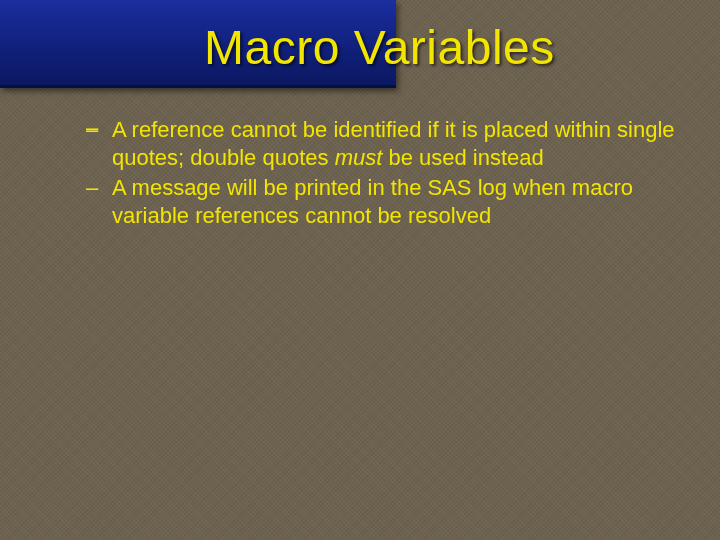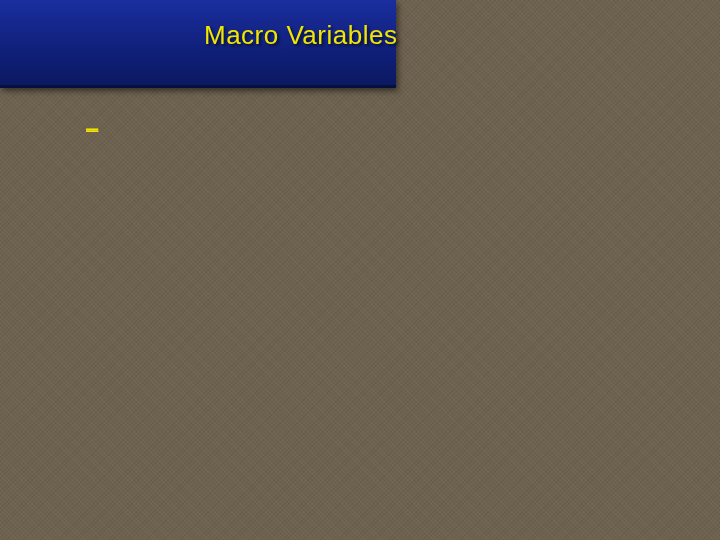--- a/index.html
+++ b/index.html
@@ -28,21 +28,21 @@
   }
   .title-plate::after{
     content:"";
     position:absolute; left:0; right:0; bottom:0; height:3px;
     background: rgba(0,0,0,0.35);
   }
   .title-text {
     position: absolute;
     top: 20px;
     left: 204px;
-    font-size: 26px;
+    font-size: 48px;
     color: #f2e500;
     text-shadow: 2px 2px 3px rgba(0,0,0,0.6);
     letter-spacing: 0.5px;
     white-space: nowrap;
   }
   .content {
     position: absolute;
     top: 114px;
     left: 86px;
     right: 30px;
@@ -70,19 +70,23 @@
 <div class="title-text">Macro Variables</div>
 
 <div class="content">
 
   <div class="bullet">
     <span class="dash">–</span>
   </div>
 
   <div class="bullet">
     <span class="dash">–</span>
+    <span>
+      <span>A reference cannot be identified if it is placed within single quotes; double quotes </span><em class="must">must</em><span> be used instead</span>
+    </span>
   </div>
 
   <div class="bullet">
     <span class="dash">–</span>
+    <span>A message will be printed in the SAS log when macro variable references cannot be resolved</span>
   </div>
 
 </div>
 
 </body></html>

